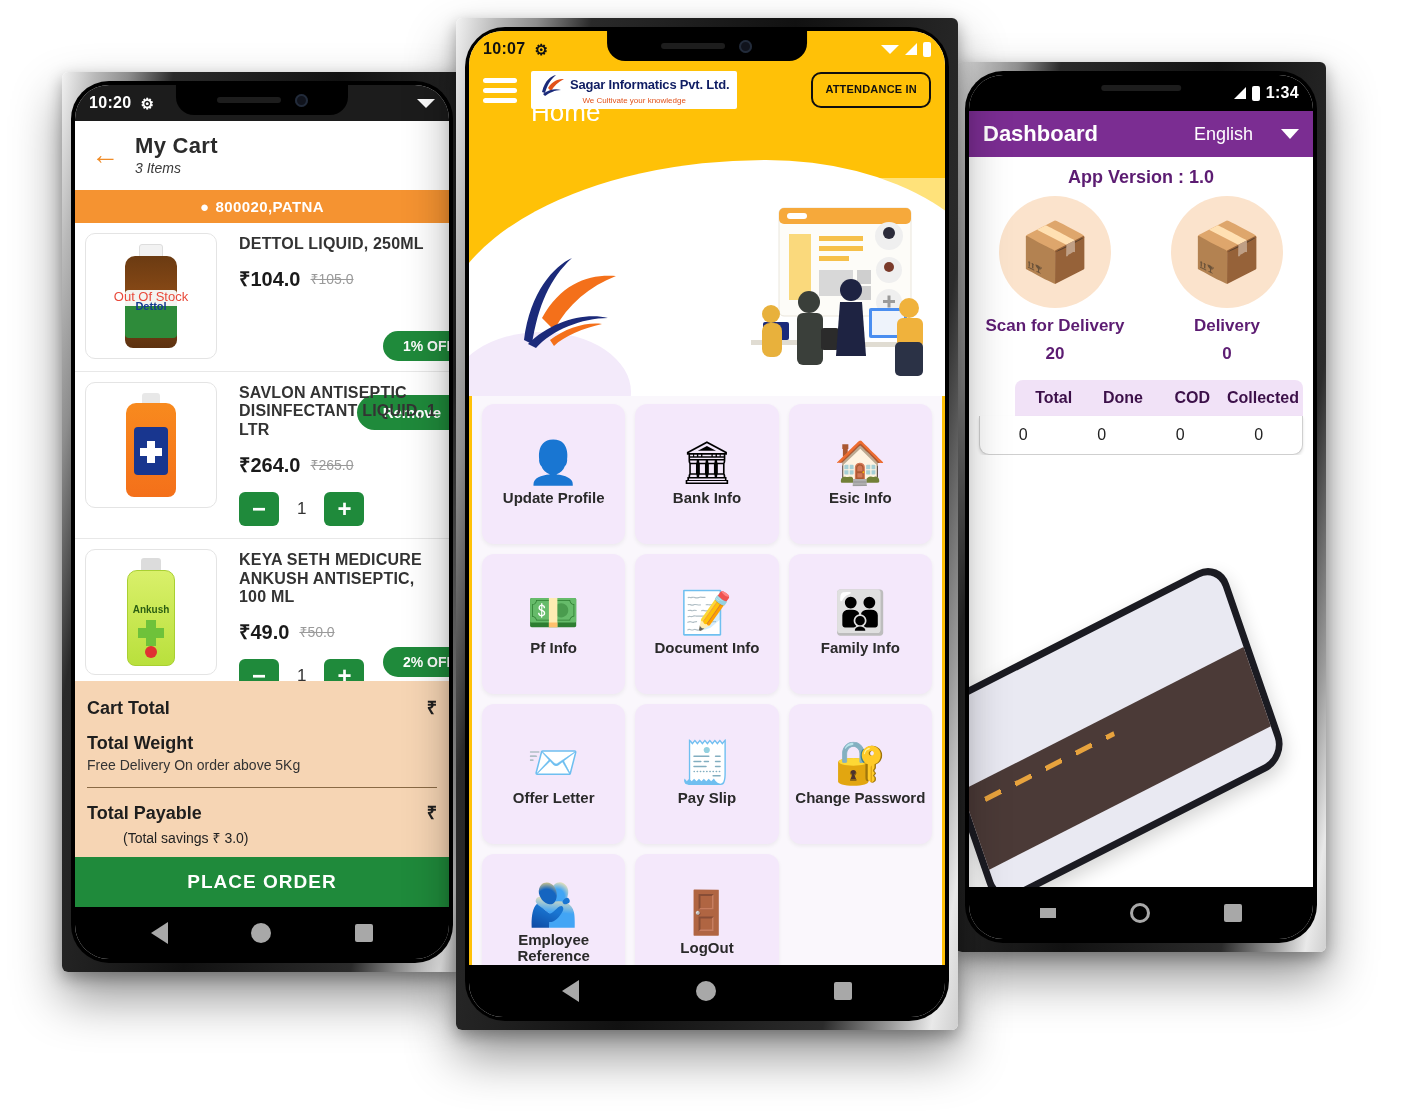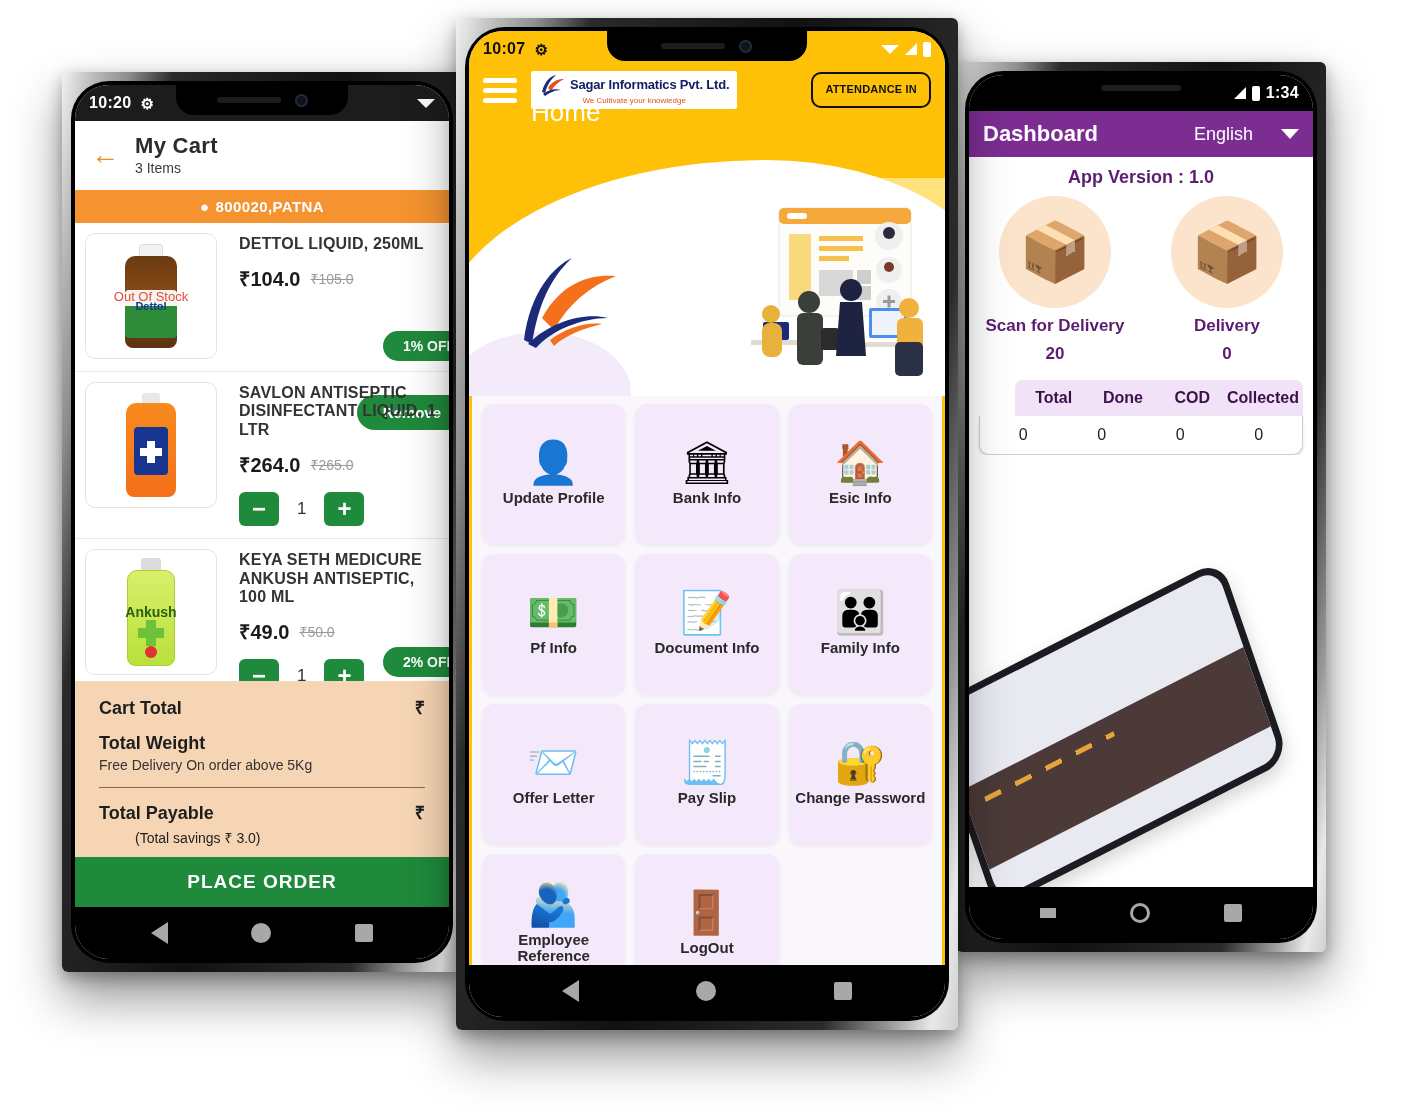--- a/index.html
+++ b/index.html
@@ -73,21 +73,21 @@
   .nav-home.ring { background:transparent;border:3px solid #a8a8a8; }
   .nav-rec { width:18px;height:18px;background:#a8a8a8;border-radius:2px; }
 
   
   #phone-cart { left: 62px; top: 72px; width: 400px; height: 900px; z-index: 1; }
   #phone-cart .statusbar { background:#1c1c1c; color:#fff; }
   .cart-body { flex:1; background:#fff; display:flex; flex-direction:column; overflow:hidden; }
   .cart-header { background:#fff; display:flex; align-items:center; gap:16px; padding:12px 16px 14px; }
   .back-arrow { font-size:28px; color:#F08C28; line-height:1; font-weight:bold; }
   .cart-title { font-size:22px; font-weight:bold; color:#2b2b2b; letter-spacing:.3px; }
-  .cart-sub { font-size:14px; color:#3a3a3a; margin-top:1px; }
+  .cart-sub { font-size:14px; font-style:italic; color:#3a3a3a; margin-top:1px; }
   .cart-loc { background:#F59331; color:#fff; font-size:15px; font-weight:bold; padding:8px 0; text-align:center; letter-spacing:.4px; }
   .cart-loc .pin { margin-right:6px; }
   .cart-items { flex:1; overflow:hidden; }
   .citem { display:flex; gap:10px; padding:10px 10px 12px; border-bottom:1px solid #e8e8e8; position:relative; }
   .cimg {
     width:132px; height:126px; flex:0 0 132px;
     border:1px solid #e4e4e4; border-radius:10px; background:#fff;
     display:flex; align-items:center; justify-content:center; position:relative;
   }
   .oos { position:absolute; top:50%; left:50%; transform:translate(-50%,-50%); color:#e8493a; font-size:13px; white-space:nowrap; z-index:3; }
@@ -100,21 +100,21 @@
     position:absolute; right:-26px; background:#1f8a3b; color:#fff;
     font-size:14px; font-weight:bold; padding:7px 20px; border-radius:22px; white-space:nowrap;
   }
   .btn-remove {
     position:absolute; right:-18px; background:#1f8a3b; color:#fff;
     font-size:15px; font-weight:bold; padding:9px 26px; border-radius:22px; white-space:nowrap;
   }
   .qty-row { display:flex; align-items:center; gap:18px; margin-top:14px; }
   .qbtn { width:40px; height:34px; border-radius:6px; background:#1f8a3b; color:#fff; font-size:24px; font-weight:bold; display:flex; align-items:center; justify-content:center; line-height:1; }
   .qval { font-size:17px; color:#333; }
-  .cart-summary { background:#F6D5B4; padding:14px 24px 10px; }
+  .cart-summary { background:#F6D5B4; padding:14px 12px 10px; }
   .sum-row { display:flex; justify-content:space-between; align-items:baseline; }
   .sum-label { font-size:18px; font-weight:bold; color:#1e1e1e; }
   .sum-note { font-size:14px; color:#333; margin-top:3px; }
   .sum-div { height:1px; background:#8a6a45; margin:14px 0 12px; }
   .sum-small { font-size:14px; color:#222; margin-top:4px;margin-left:36px; }
   .place-order { background:#1f8a3b; color:#fff; font-size:19px; font-weight:bold; letter-spacing:1px; text-align:center; padding:14px 0; }
 
   
   .bot { position:relative; }
   .bot .cap { position:absolute; left:50%; transform:translateX(-50%); border-radius:3px 3px 0 0; }
@@ -267,21 +267,21 @@
                   <div class="qbtn">+</div>
                 </div>
               </div>
             </div>
 
             <div class="citem">
               <div class="cimg">
                 <div class="bot" style="width:56px;height:108px;">
                   <div class="cap" style="top:0;width:20px;height:14px;background:#dcdcdc;"></div>
                   <div class="body" style="top:12px;width:48px;height:96px;background:linear-gradient(180deg,#d9f06a,#b9e03c);border:1px solid #a9d032;"></div>
-                  <div style="position:absolute;left:50%;transform:translateX(-50%);top:46px;font-size:14px;font-weight:bold;color:#2b5e12;">Ankush</div>
+                  <div style="position:absolute;left:50%;transform:translateX(-50%);top:46px;font-size:10px;font-weight:bold;color:#2b5e12;">Ankush</div>
                   <div style="position:absolute;left:50%;transform:translateX(-50%);top:62px;width:10px;height:26px;background:#6ec23a;"></div>
                   <div style="position:absolute;left:50%;transform:translateX(-50%);top:70px;width:26px;height:10px;background:#6ec23a;"></div>
                   <div style="position:absolute;left:50%;transform:translateX(-50%);top:88px;width:12px;height:12px;border-radius:50%;background:#e03232;"></div>
                 </div>
               </div>
               <div class="cinfo">
                 <div class="cname">KEYA SETH MEDICURE ANKUSH ANTISEPTIC, 100 ML</div>
                 <div class="cprice-row">
                   <span class="cprice">₹49.0</span>
                   <span class="cmrp">₹50.0</span>

